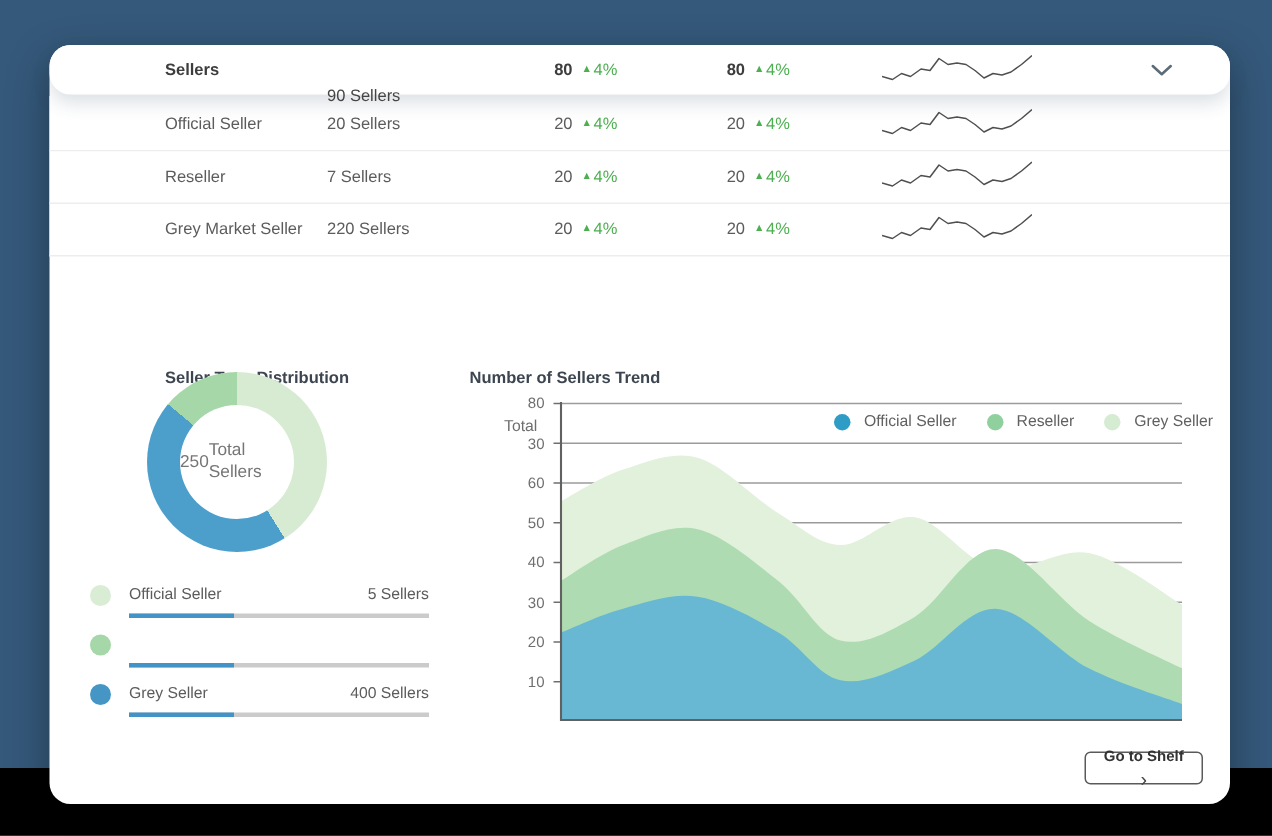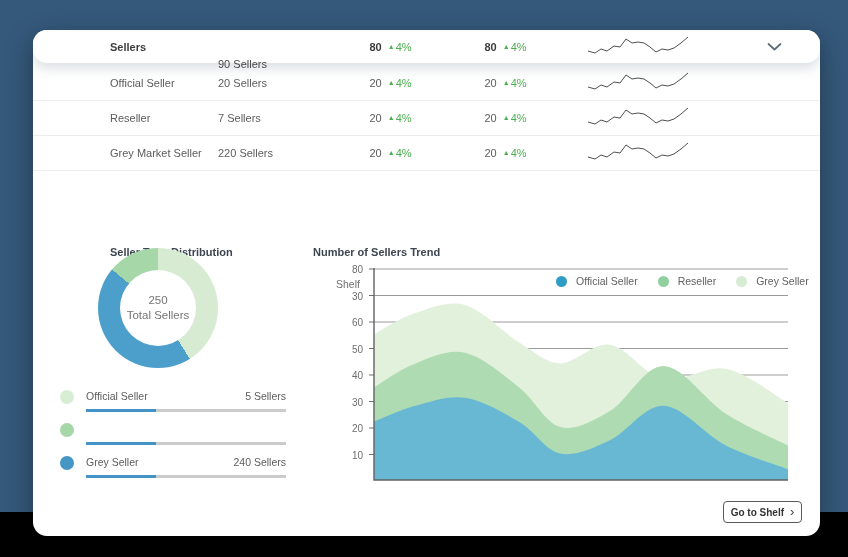--- a/index.html
+++ b/index.html
@@ -36,21 +36,21 @@
                   cursor:pointer; line-height:0; }
 
   
   .sec-title { position:absolute; font-size:11px; font-weight:bold; color:#3d4650; }
   .title-dist  { left:77px;  top:216px; }
   .title-trend { left:280px; top:216px; }
 
   
   .donut { position:absolute; left:65px; top:218px; width:120px; height:120px; border-radius:50%; }
   .donut-hole { position:absolute; inset:22px; border-radius:50%; background:#fff;
-                display:flex; flex-direction:column; align-items:center; justify-content:center;
+                display:flex; flex-direction:row; align-items:center; justify-content:center;
                 color:#757575; font-size:11.5px; line-height:15px; }
 
   
   .dist-legend { position:absolute; left:27px; top:358px; width:226px; }
   .dist-row { position:relative; height:33px; }
   .dist-dot { position:absolute; left:0; top:2px; width:14px; height:14px; border-radius:50%; }
   .dist-line { position:absolute; left:26px; right:0; top:2px; display:flex;
                justify-content:space-between; font-size:10.5px; color:#5c5c5c; }
   .dist-bar { position:absolute; left:26px; right:0; top:21px; height:3px; background:#cbcbcb; }
   .dist-bar-fill { height:3px; background:#4493c6; }
@@ -61,21 +61,21 @@
   .tl-dot { width:11px; height:11px; border-radius:50%; }
   .amount-label { position:absolute; left:303px; top:248px; font-size:10.5px; color:#6e6e6e; }
   .trend-plot { position:absolute; left:308px; top:238px; width:447px; height:214px; }
   .trend-plot svg { overflow:visible; display:block; }
   .y-tick { position:absolute; width:30px; text-align:right; font-size:10px; color:#6e6e6e; }
 
   
   .go-btn { position:absolute; left:690px; top:471px; width:79px; height:22px;
             border:1px solid #5a5a5a; border-radius:4px; background:#fff;
             display:flex; align-items:center; justify-content:center; gap:6px;
-            font-size:10px; font-weight:bold; color:#333; cursor:pointer; }
+            font-size:10px; font-weight:bold; color:#333; cursor:pointer;flex-direction:column; }
   .go-chev { font-size:13px; font-weight:normal; color:#444; line-height:10px; margin-top:-1px; }
 </style>
 </head>
 <body>
 
 <div class="stage">
   <div class="backdrop"></div>
   <div class="footer-strip"></div>
 
   <div class="card">
@@ -161,21 +161,21 @@
       <div class="dist-row">
         <span class="dist-dot" style="background: rgb(165, 215, 168);"></span>
         <span class="dist-bar">
             <span class="dist-bar-fill" style="width: 35%; background: rgb(68, 147, 198); display: block;"></span>
           </span>
       </div>
       <div class="dist-row">
         <span class="dist-dot" style="background: rgb(69, 150, 196);"></span>
         <span class="dist-line">
           <span>Grey Seller</span>
-          <span>240 Sellers</span>
+          <span>400 Sellers</span>
         </span>
         <span class="dist-bar">
             <span class="dist-bar-fill" style="width: 35%; background: rgb(68, 147, 198); display: block;"></span>
           </span>
       </div>
     </div>
 
     <div class="trend-legend">
       <span class="tl-item">
         <span class="tl-dot" style="background: rgb(47, 156, 198);"></span>
@@ -184,21 +184,21 @@
       <span class="tl-item">
         <span class="tl-dot" style="background: rgb(144, 207, 158);"></span>
         <span>Reseller</span>
       </span>
       <span class="tl-item">
         <span class="tl-dot" style="background: rgb(213, 236, 210);"></span>
         <span>Grey Seller</span>
       </span>
     </div>
 
-    <div class="amount-label">Shelf</div>
+    <div class="amount-label">Total</div>
     <div class="trend-plot" id="trendPlot">
       <svg id="areaSvg" width="447" height="214" viewBox="0 0 447 214">
           <line x1="33" x2="447" y1="186.5" y2="186.5" stroke="#9b9b9b" stroke-width="1"></line>
           <line x1="28" x2="33" y1="186.5" y2="186.5" stroke="#6e6e6e" stroke-width="1"></line>
           <line x1="33" x2="447" y1="160" y2="160" stroke="#9b9b9b" stroke-width="1"></line>
           <line x1="28" x2="33" y1="160" y2="160" stroke="#6e6e6e" stroke-width="1"></line>
           <line x1="33" x2="447" y1="133.5" y2="133.5" stroke="#9b9b9b" stroke-width="1"></line>
           <line x1="28" x2="33" y1="133.5" y2="133.5" stroke="#6e6e6e" stroke-width="1"></line>
           <line x1="33" x2="447" y1="107" y2="107" stroke="#9b9b9b" stroke-width="1"></line>
           <line x1="28" x2="33" y1="107" y2="107" stroke="#6e6e6e" stroke-width="1"></line>

